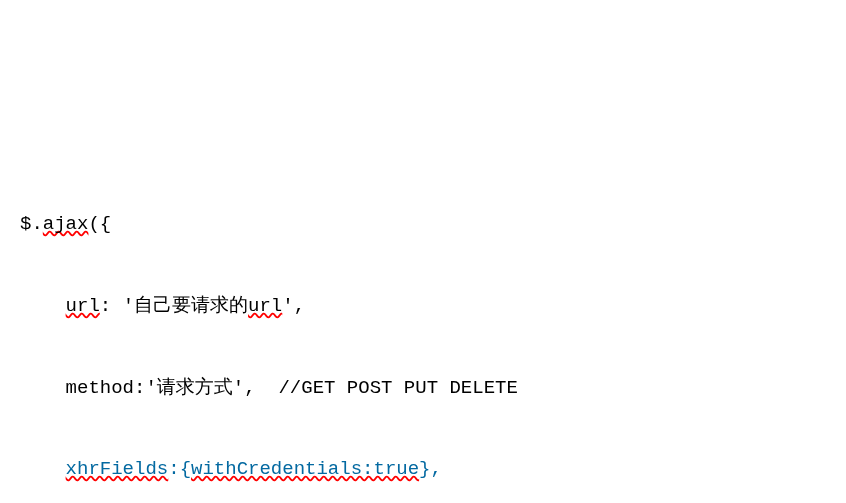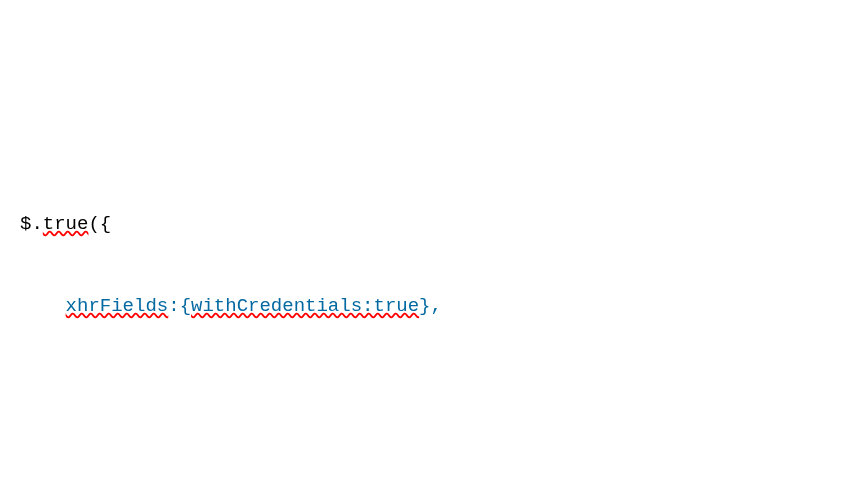--- a/index.html
+++ b/index.html
@@ -29,21 +29,23 @@
     text-decoration: underline wavy #ff0000;
     text-decoration-skip-ink: none;
   }
 </style>
 </head>
 <body>
 
 
 
 <div class="code-block">
-<span class="line"><span>$.</span><span class="squiggle">true</span><span>({</span></span>
+<span class="line"><span>$.</span><span class="squiggle">ajax</span><span>({</span></span>
+<span class="line"><span>    </span><span class="squiggle">url</span><span>: '自己要请求的</span><span class="squiggle">url</span><span>',</span></span>
+<span class="line"><span>    method:'请求方式',  //GET POST PUT DELETE</span></span>
 <span class="line red"><span>    </span><span class="squiggle">xhrFields</span><span>:{</span><span class="squiggle">withCredentials:true</span><span>},</span></span>
 
 
 
 
 
 
 
 </div>
 

